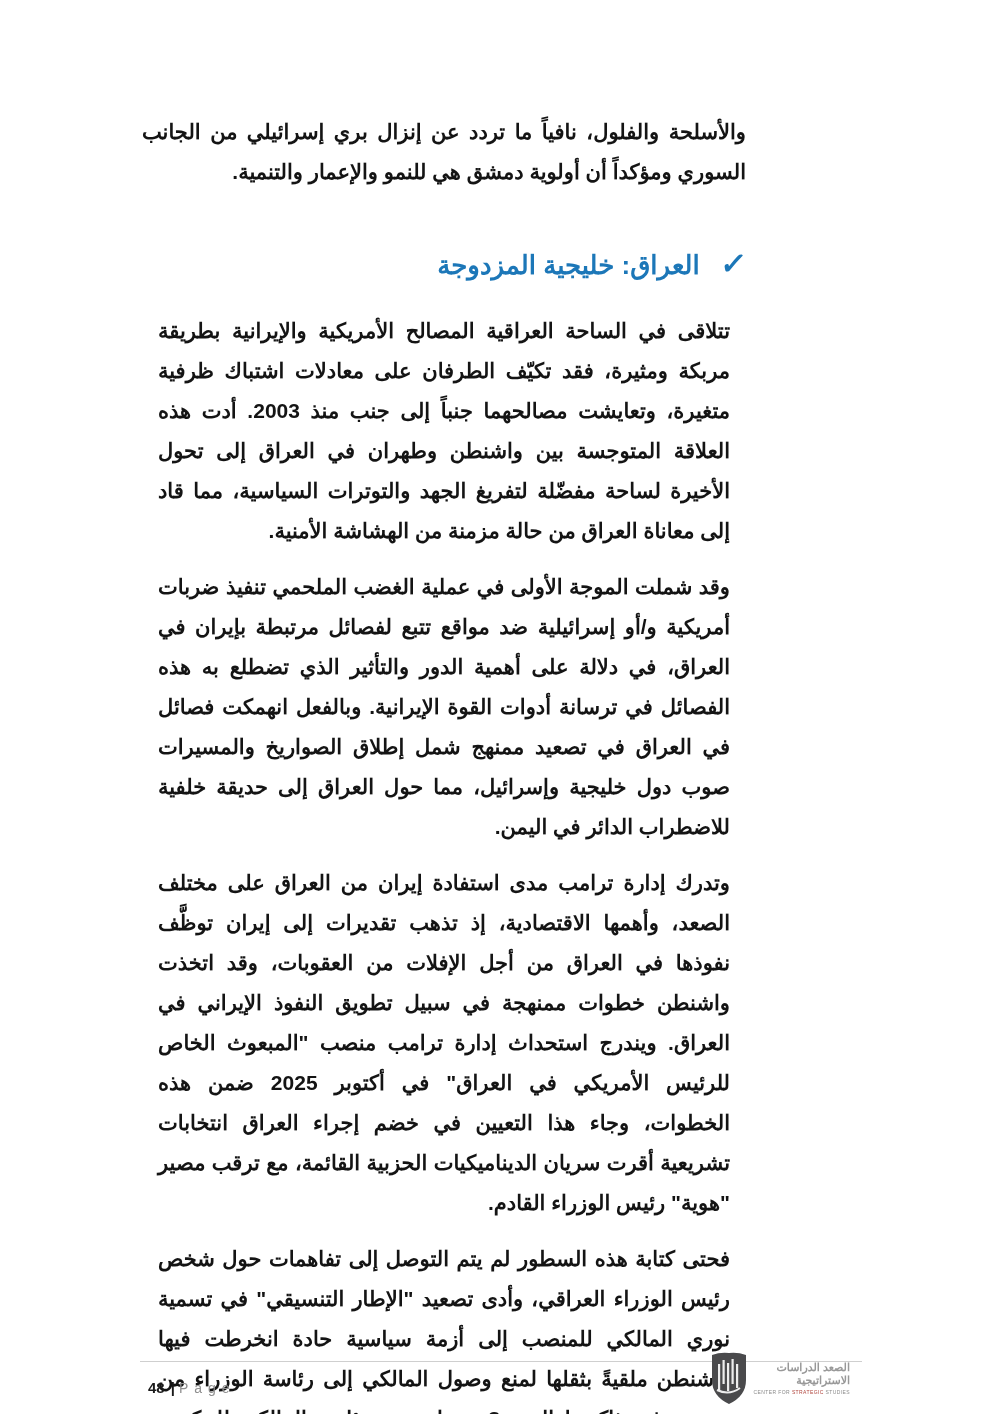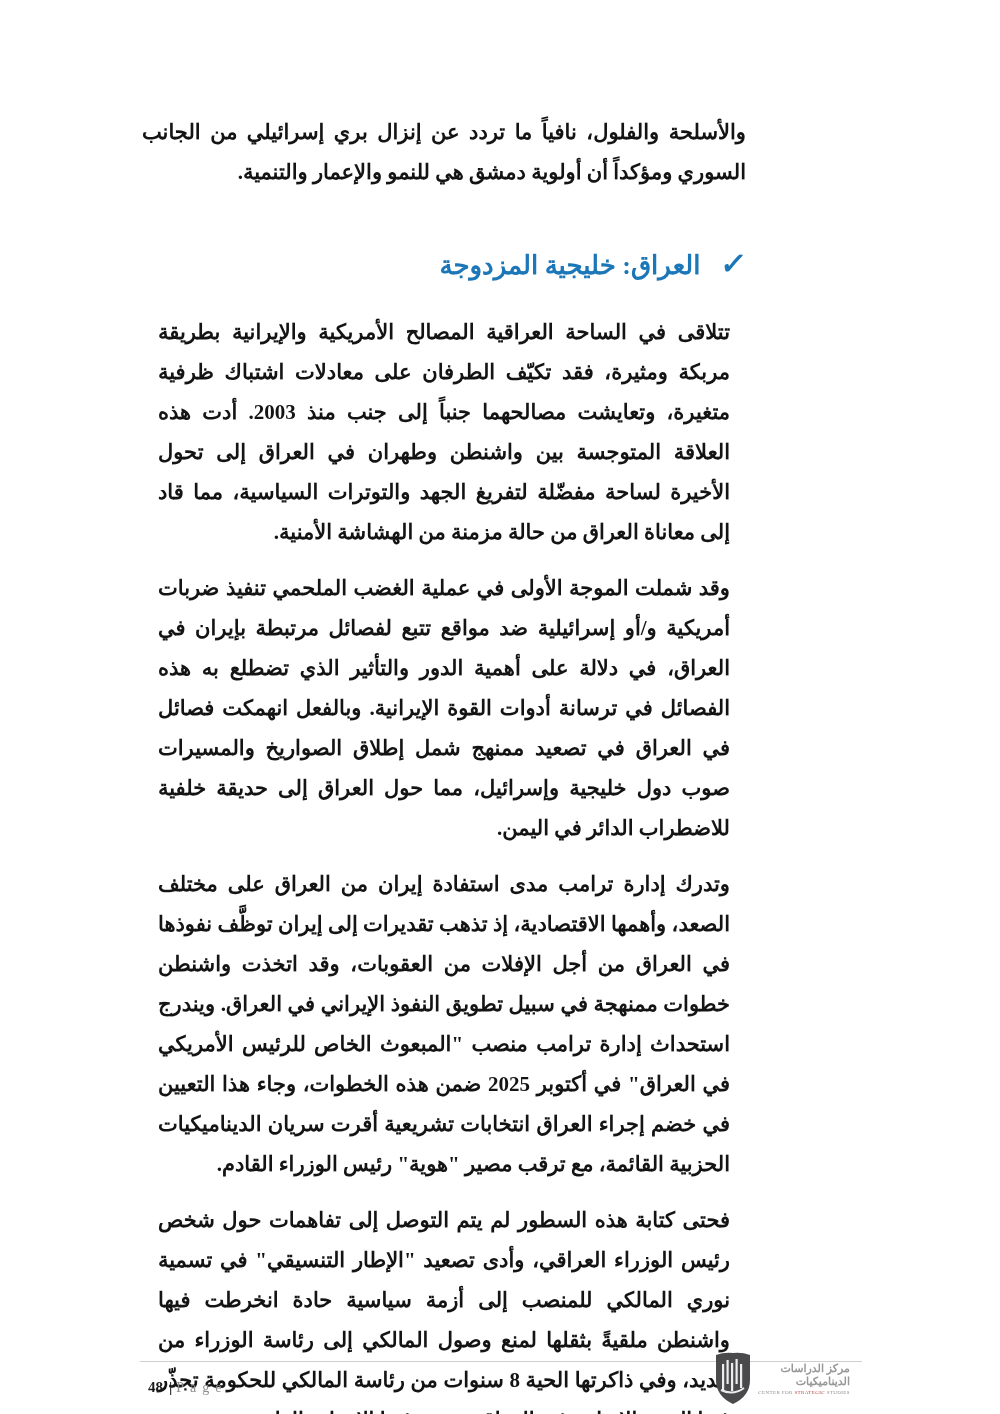--- a/index.html
+++ b/index.html
@@ -1,21 +1,21 @@
 <!DOCTYPE html>
 <html lang="ar"><head>
 <meta charset="utf-8">
 <style>
   html, body { margin: 0; padding: 0; background: #ffffff; }
   .page {
     position: relative;
     width: 888px;
     height: 1414px;
     background: #ffffff;
-    font-family: Liberation Serif, serif;
+    font-family: Liberation Sans, sans-serif;
     color: #111111;
     overflow: hidden;
   }
   .content {
     padding: 0 142px;
     direction: rtl;
   }
   .body-par {
     margin: 0;
     font-size: 21px;
@@ -132,22 +132,22 @@
     <svg class="shield" width="38" height="56" viewBox="0 0 38 56" xmlns="http://www.w3.org/2000/svg">
       <path d="M2 5 Q10 2 19 3 Q28 2 36 5 L36 30 Q36 46 19 54 Q2 46 2 30 Z" fill="#4a4a4c"></path>
       <rect x="8" y="14" width="2.2" height="26" fill="#ffffff" opacity="0.9"></rect>
       <rect x="12.5" y="10" width="2.2" height="24" fill="#ffffff" opacity="0.9"></rect>
       <rect x="17" y="13" width="2.2" height="28" fill="#ffffff" opacity="0.9"></rect>
       <rect x="21.5" y="9" width="2.2" height="25" fill="#ffffff" opacity="0.9"></rect>
       <rect x="26" y="14" width="2.2" height="24" fill="#ffffff" opacity="0.9"></rect>
       <path d="M7 40 Q19 46 30 38" stroke="#ffffff" stroke-width="2" fill="none" opacity="0.9"></path>
     </svg>
     <div class="logo-text">
-      <div class="ar">مركز الدراسات</div>
-      <div class="ar">الديناميكيات</div>
+      <div class="ar">الصعد الدراسات</div>
+      <div class="ar">الاستراتيجية</div>
       <div class="en">
         <span>CENTER FOR</span>
         <span class="red">STRATEGIC</span>
         <span>STUDIES</span>
       </div>
     </div>
   </div>
 
 </div>
 

